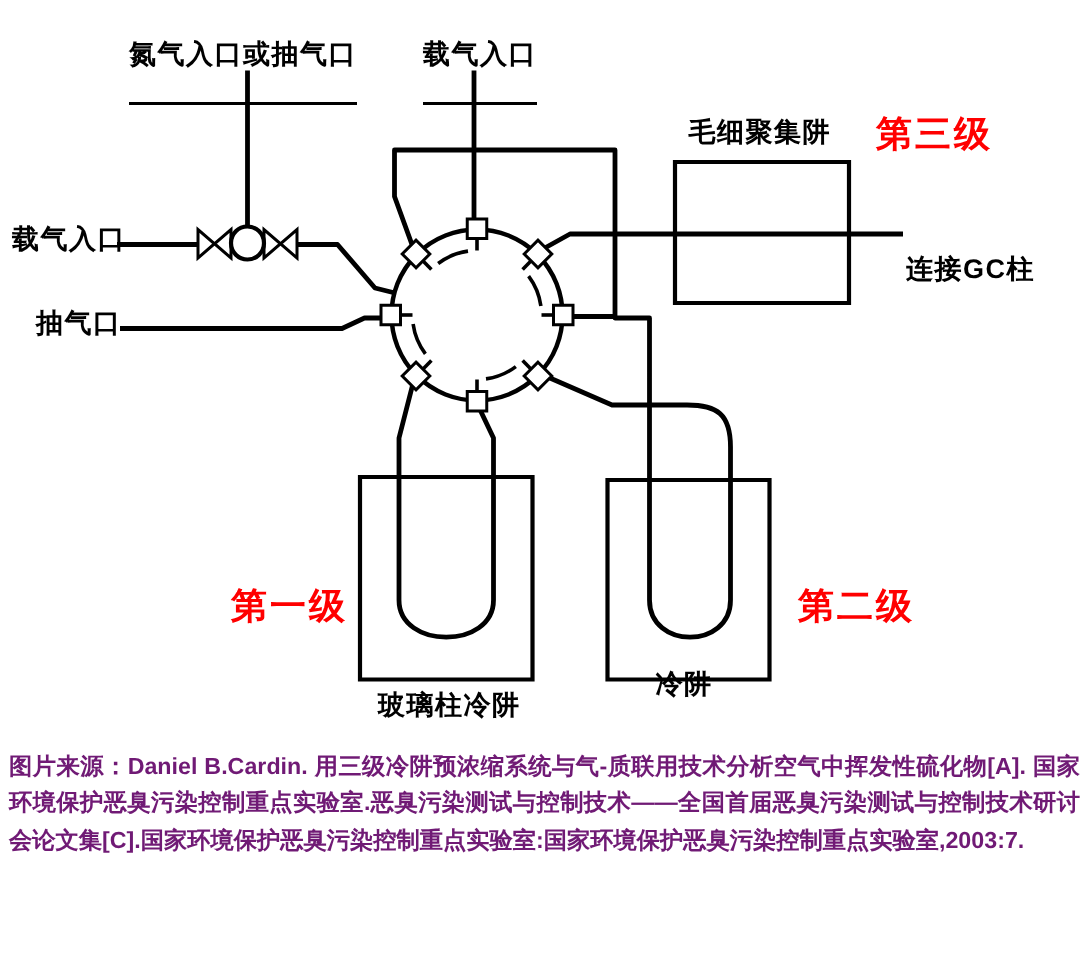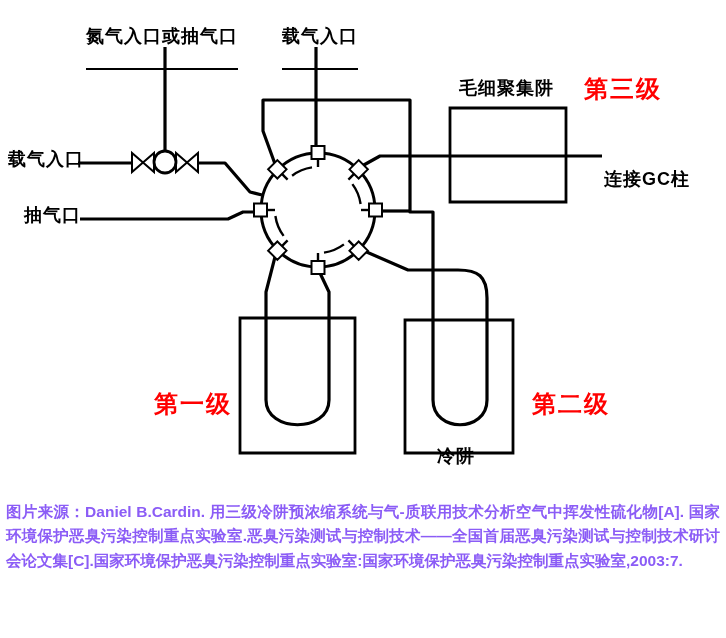--- a/index.html
+++ b/index.html
@@ -3,21 +3,21 @@
 <meta charset="utf-8">
 <style>
   html,body{margin:0;padding:0;background:#ffffff;}
   body{font-family:"Liberation Sans","DejaVu Sans",sans-serif;}
   #stage{position:relative;width:726px;height:638px;background:#fff;overflow:hidden;}
   #diagram-svg{position:absolute;left:0;top:0;}
   .lbl{position:absolute;font-weight:bold;color:#000;font-size:18px;white-space:nowrap;letter-spacing:1px;}
   .lbl.underlined{border-bottom:2.5px solid #000;padding-bottom:20px;}
   .lbl.red{color:var(--stage-red,#ff0000);font-size:24px;letter-spacing:2px;}
   .caption{position:absolute;left:6px;top:500px;width:714px;font-size:15.5px;font-weight:bold;
-           line-height:1.58;color:#8b5cf6;text-align:justify;}
+           line-height:1.58;color:#701a75;text-align:justify;}
   svg *{vector-effect:non-scaling-stroke;}
 </style>
 </head>
 <body>
 
 <div id="stage">
 
   <svg id="diagram-svg" width="726" height="495" viewBox="0 0 726 495">
     <g fill="none" stroke="#000" stroke-width="3.2" stroke-linejoin="round" stroke-linecap="butt">
 
@@ -86,16 +86,17 @@
 
   <div class="lbl underlined" style="left:86px;top:24px;">氮气入口或抽气口</div>
   <div class="lbl underlined" style="left:282px;top:24px;">载气入口</div>
   <div class="lbl" style="left:8px;top:147px;">载气入口</div>
   <div class="lbl" style="left:24px;top:203px;">抽气口</div>
   <div class="lbl" style="left:459px;top:76px;">毛细聚集阱</div>
   <div class="lbl red" style="left:584px;top:73px;">第三级</div>
   <div class="lbl" style="left:604px;top:140px;margin-top:27px;">连接GC柱</div>
   <div class="lbl red" style="left:154px;top:388px;">第一级</div>
   <div class="lbl red" style="left:532px;top:388px;">第二级</div>
+  <div class="lbl" style="left:252px;top:458px;">玻璃柱冷阱</div>
   <div class="lbl" style="left:437px;top:444px;">冷阱</div>
 
   <div class="caption">图片来源：Daniel B.Cardin. 用三级冷阱预浓缩系统与气-质联用技术分析空气中挥发性硫化物[A]. 国家环境保护恶臭污染控制重点实验室.恶臭污染测试与控制技术——全国首届恶臭污染测试与控制技术研讨会论文集[C].国家环境保护恶臭污染控制重点实验室:国家环境保护恶臭污染控制重点实验室,2003:7.</div>
 </div>
 
 </body></html>

